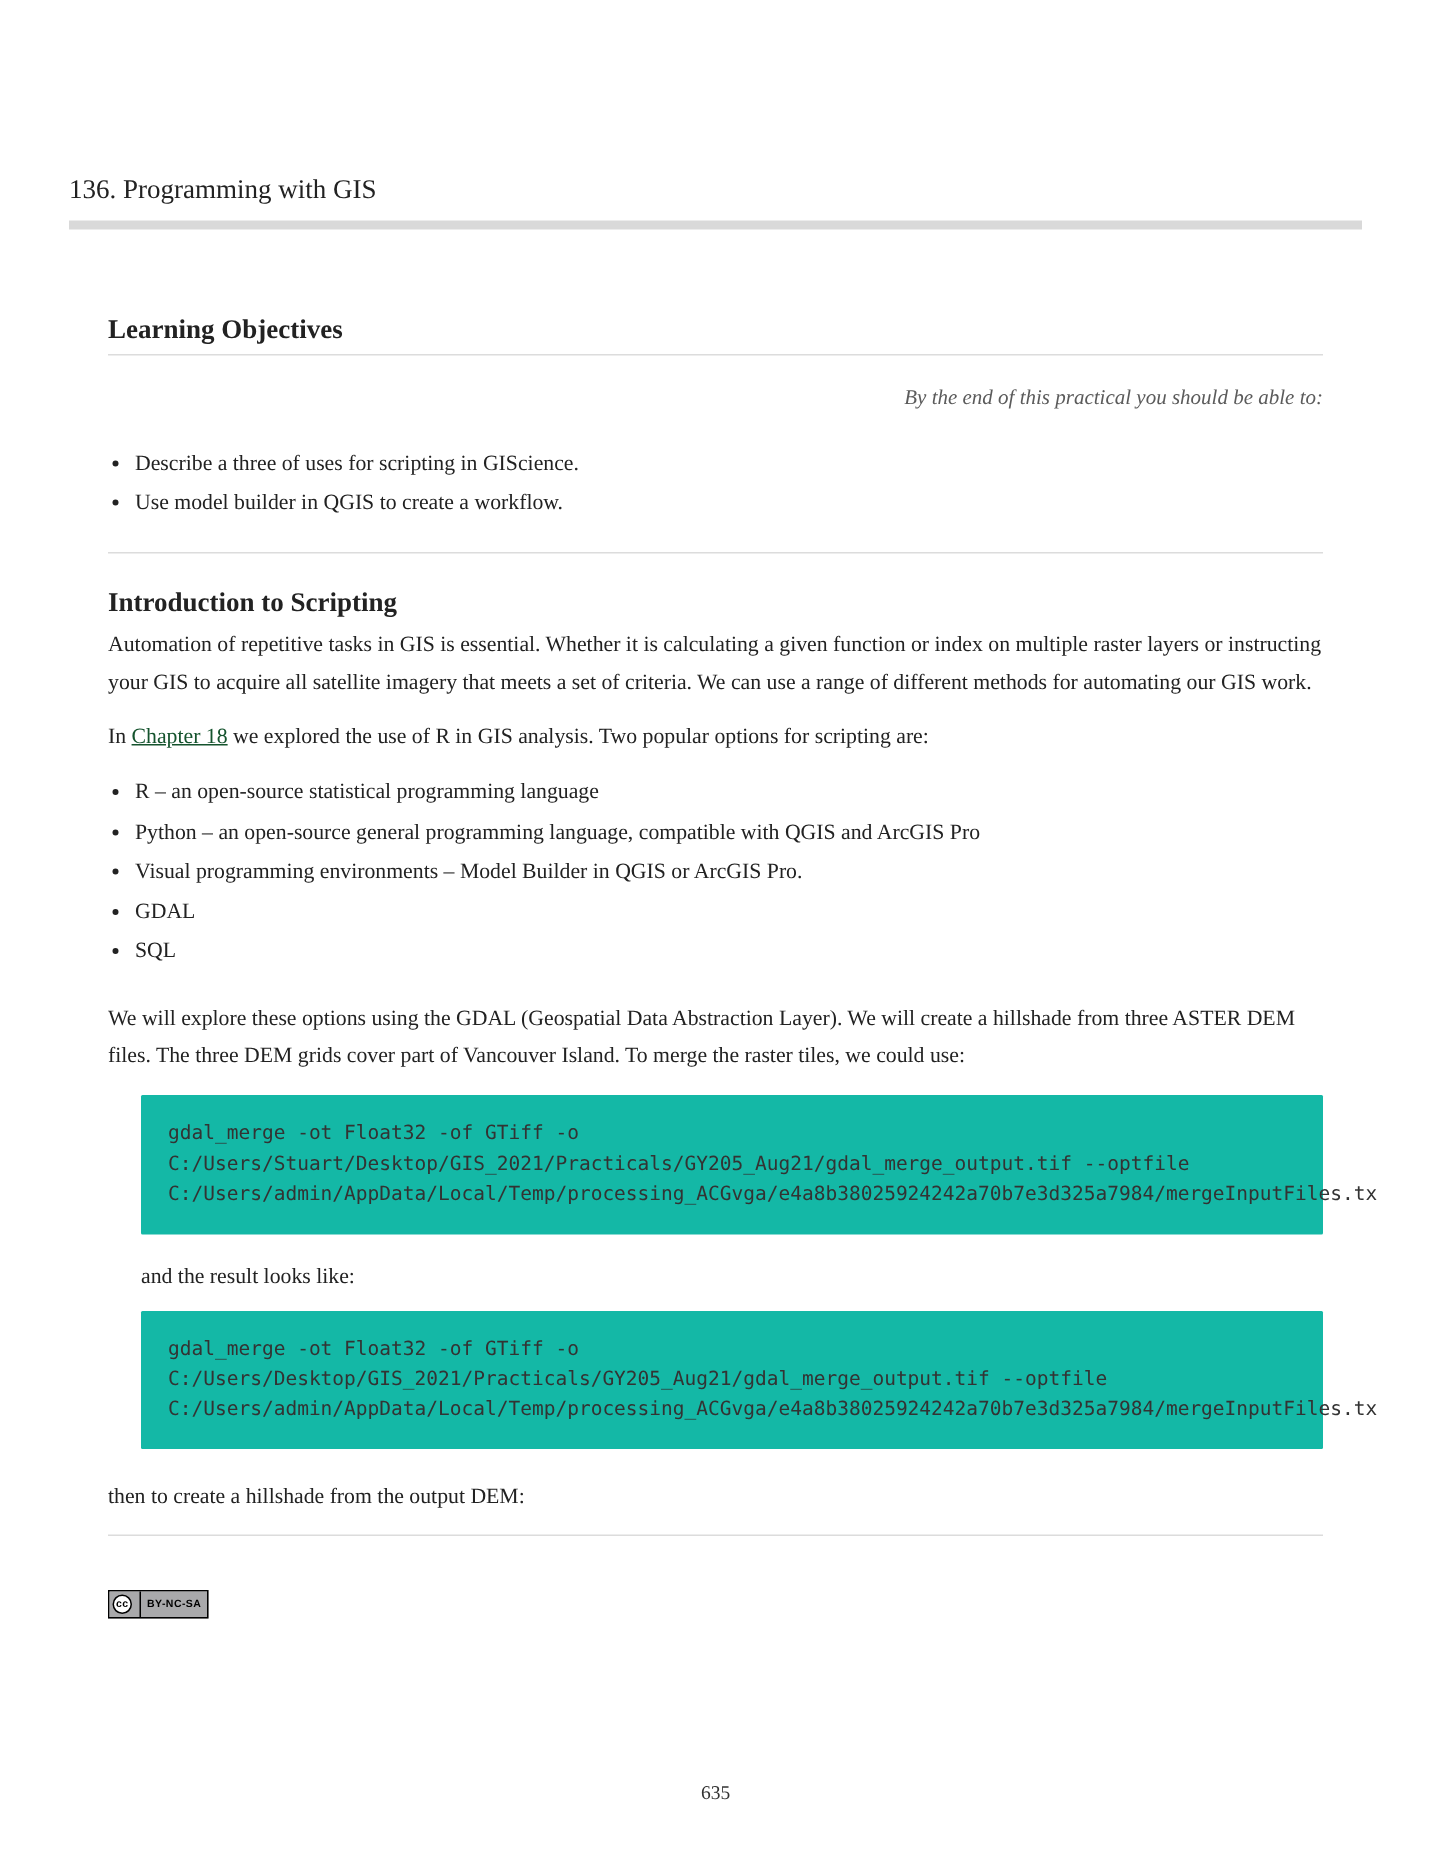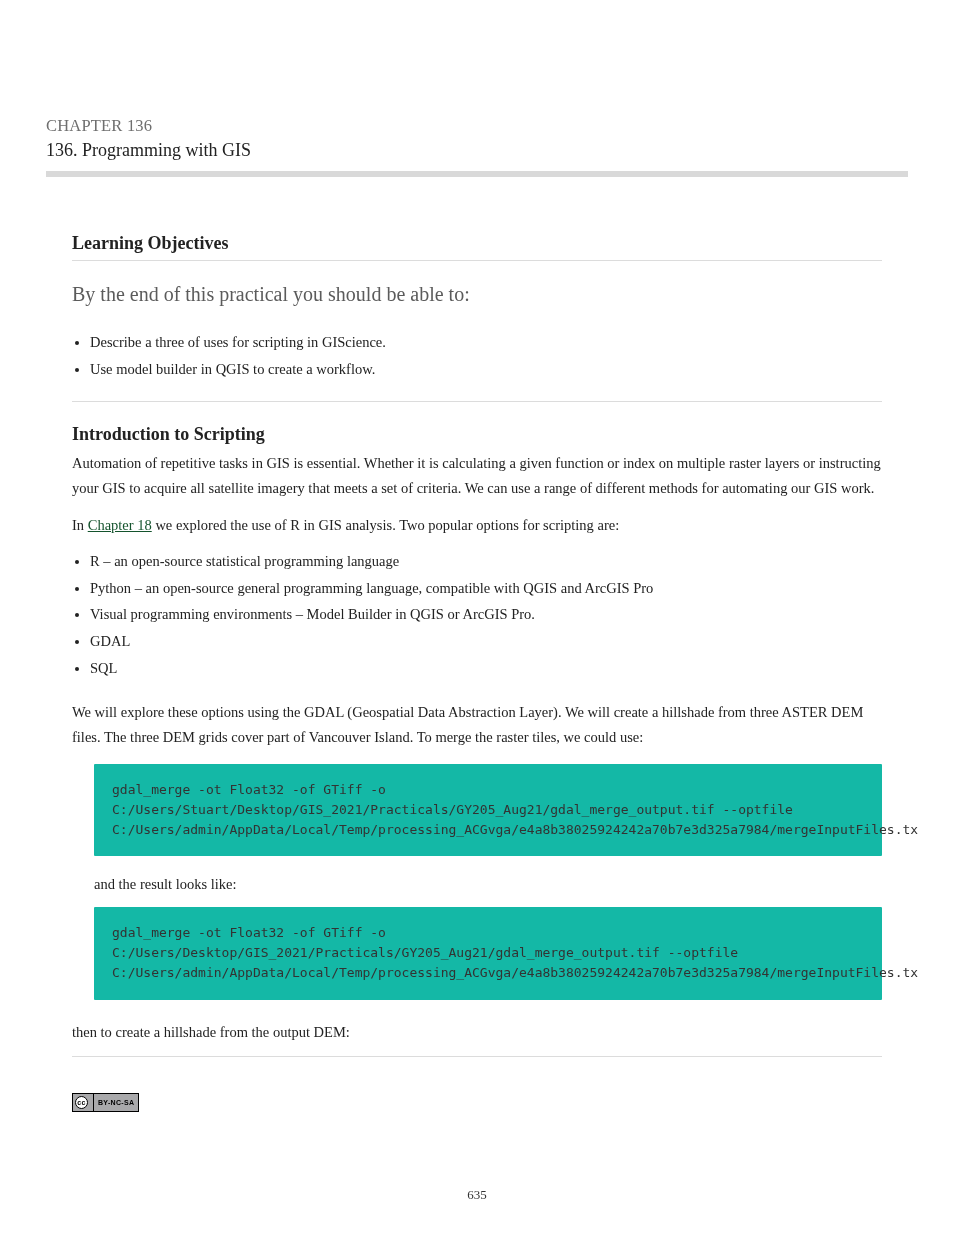--- a/index.html
+++ b/index.html
@@ -45,24 +45,26 @@
     font-size: 18px;
     font-weight: 700;
     margin: 26px 0 6px 0;
   }
   .thin-rule {
     border: none;
     border-top: 1px solid #dcdcdc;
     margin: 6px 0 18px 0;
   }
   p.lead {
+    font-style: italic;
     color: #5b5b5b;
-    font-size: 20px;
+    font-size: 14px;
     line-height: 1.55;
     margin: 0 0 20px 0;
+    text-align: right;
   }
   p.body, li {
     font-size: 14.5px;
     line-height: 1.7;
     margin: 0 0 12px 0;
   }
   li { margin: 0 0 2px 0; }
   ul {
     list-style: disc;
     padding-left: 18px;
@@ -127,21 +129,20 @@
     text-align: center;
     font-size: 13px;
     color: #333;
   }
 </style>
 </head>
 <body>
 
 <div class="page">
   <div class="chapter-head">
-    <p class="kicker">CHAPTER 136</p>
     <h1 class="chapter-title">136. Programming with GIS</h1>
     <div class="thick-rule"></div>
   </div>
 
   <div class="content">
 
     <h2 class="sec">Learning Objectives</h2>
     <hr class="thin-rule">
     <p class="lead">By the end of this practical you should be able to:</p>
     <ul>

